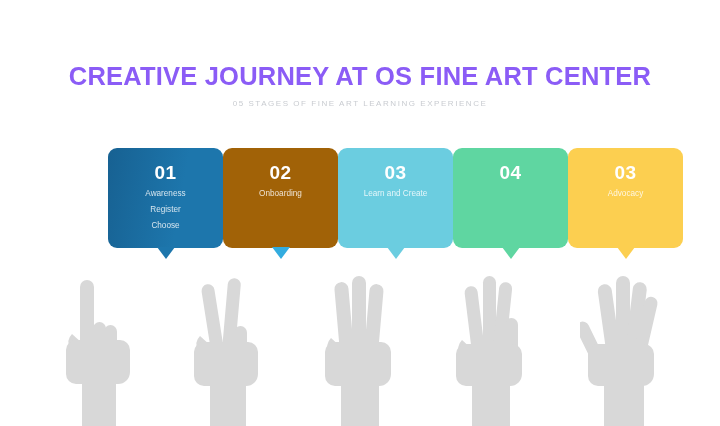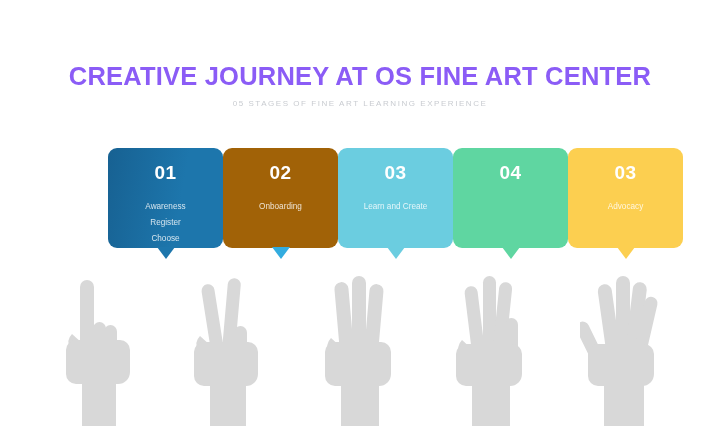--- a/index.html
+++ b/index.html
@@ -95,21 +95,21 @@
 
   .stage-number {
     font-size: 19px;
     font-weight: 700;
     color: #ffffff;
     letter-spacing: 0.5px;
     line-height: 1.05;
   }
 
   .stage-lines {
-    margin-top: 16px;
+    margin-top: 3px;
     padding: 0 16px;
   }
   .stage-line {
     font-size: 8.2px;
     font-weight: 400;
     color: rgba(255,255,255,0.82);
     line-height: 1.95;
     white-space: nowrap;
   }
 

